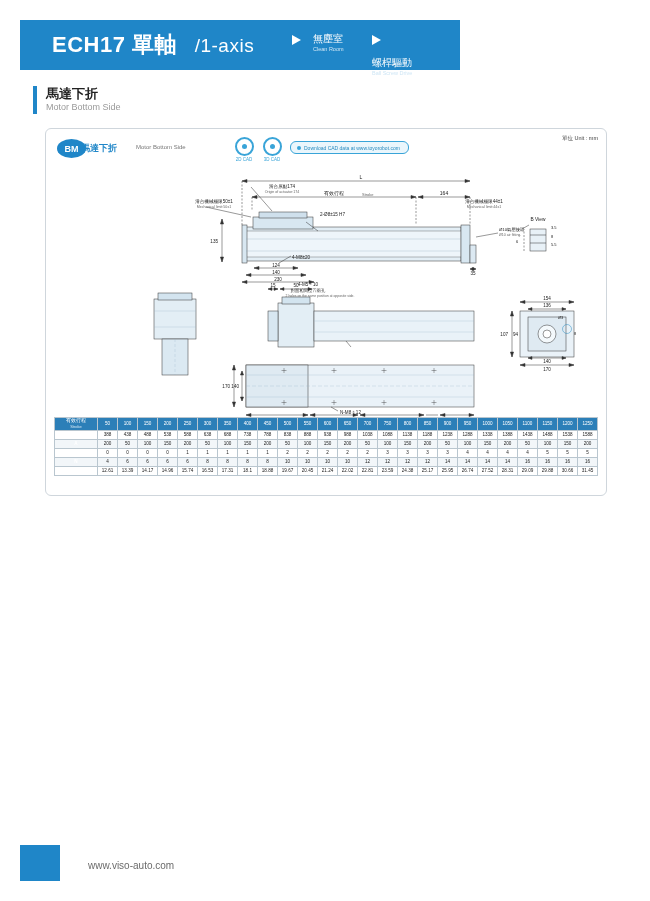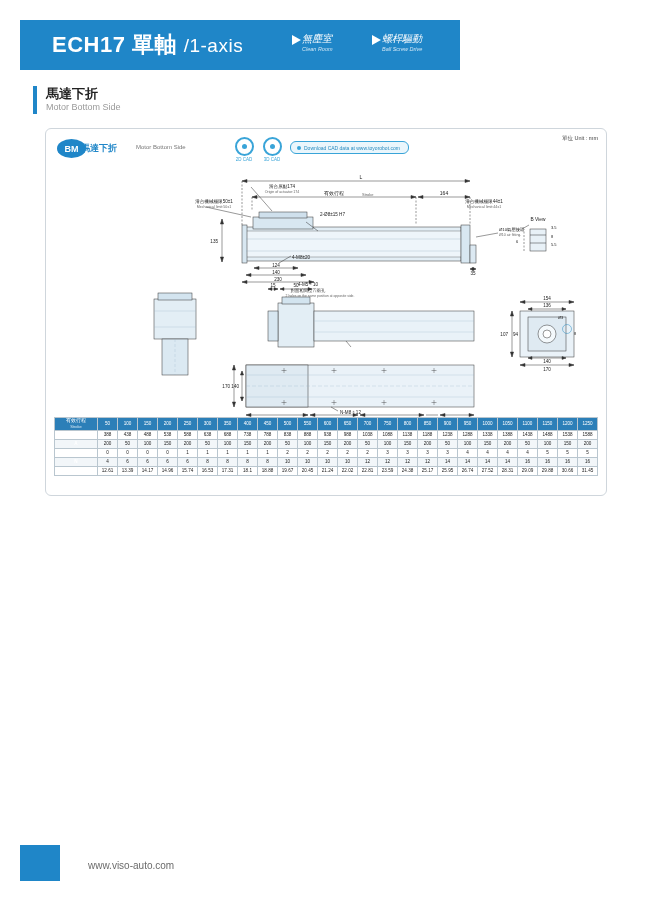--- a/index.html
+++ b/index.html
@@ -1,28 +1,28 @@
 <!DOCTYPE html>
 <html><head>
 <meta charset="utf-8">
 <style>
   html,body{margin:0;padding:0;}
   body{width:650px;height:901px;background:#ffffff;font-family:"Liberation Sans",sans-serif;position:relative;overflow:hidden;}
 
   
   .header-band{position:absolute;left:20px;top:20px;width:440px;height:50px;background:#1f86c8;}
   .header-title{position:absolute;left:52px;top:30px;color:#ffffff;font-size:22px;font-weight:bold;letter-spacing:0.5px;}
-  .header-title .sub{font-weight:normal;font-size:19px;}
-  .feat{position:absolute;top:33px;display:flex;align-items:flex-start;gap:1px;font-style:italic;}
+  .header-title .sub{font-weight:normal;font-size:19px;margin-left:11px;}
+  .feat{position:absolute;top:33px;display:flex;align-items:flex-start;gap:12px;}
   .feat .tri{width:0;height:0;border-left:9px solid #ffffff;border-top:5px solid transparent;border-bottom:5px solid transparent;margin-top:2px;}
   .feat .txt{line-height:1.15;}
   .feat .cn{color:#ffffff;font-size:10px;display:block;}
   .feat .en{color:#cfe6f5;font-size:5.5px;display:block;margin-top:1px;}
   .feat1{left:292px;}
-  .feat2{left:372px;}
+  .feat2{left:372px;flex-direction:column;}
 
   
   .sec-title{position:absolute;left:33px;top:86px;border-left:4px solid #1f86c8;padding-left:9px;}
   .sec-title .cn{font-size:13px;color:#222;font-weight:bold;display:block;line-height:1.25;}
   .sec-title .en{font-size:9px;color:#9a9a9a;display:block;line-height:1.3;}
 
   
   .panel{position:absolute;left:45px;top:128px;width:560px;height:366px;border:1px solid #cfd6dc;border-radius:6px;background:#fff;}
   .unit{position:absolute;right:8px;top:6px;font-size:5.5px;color:#444;}
 

